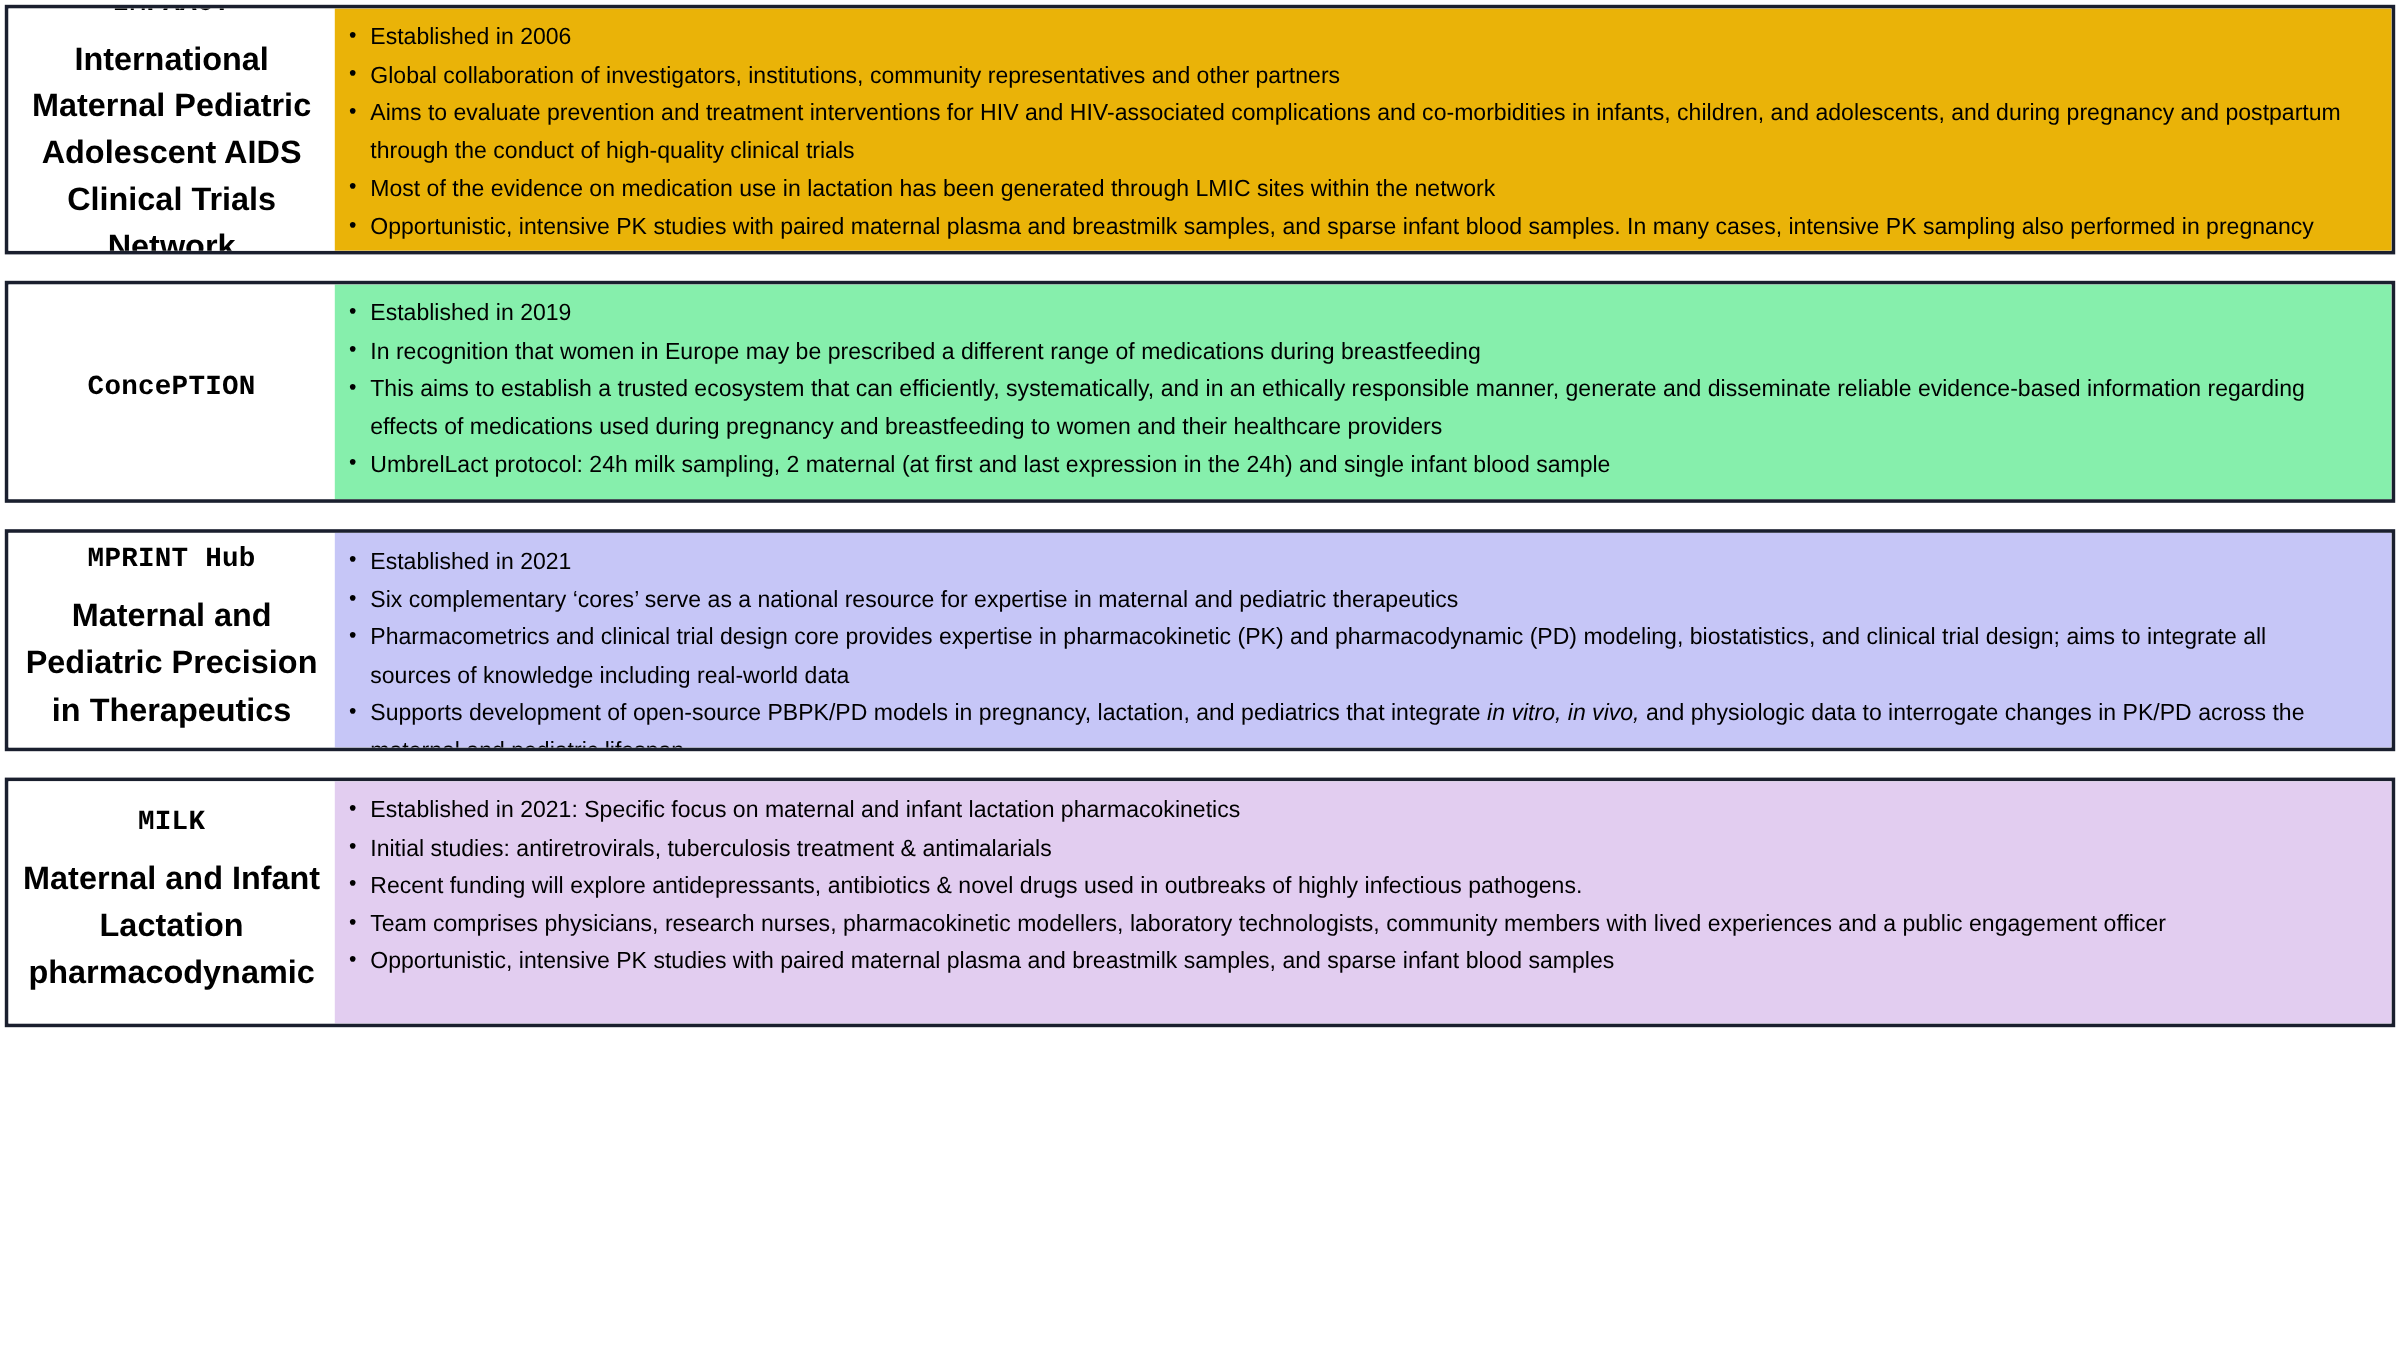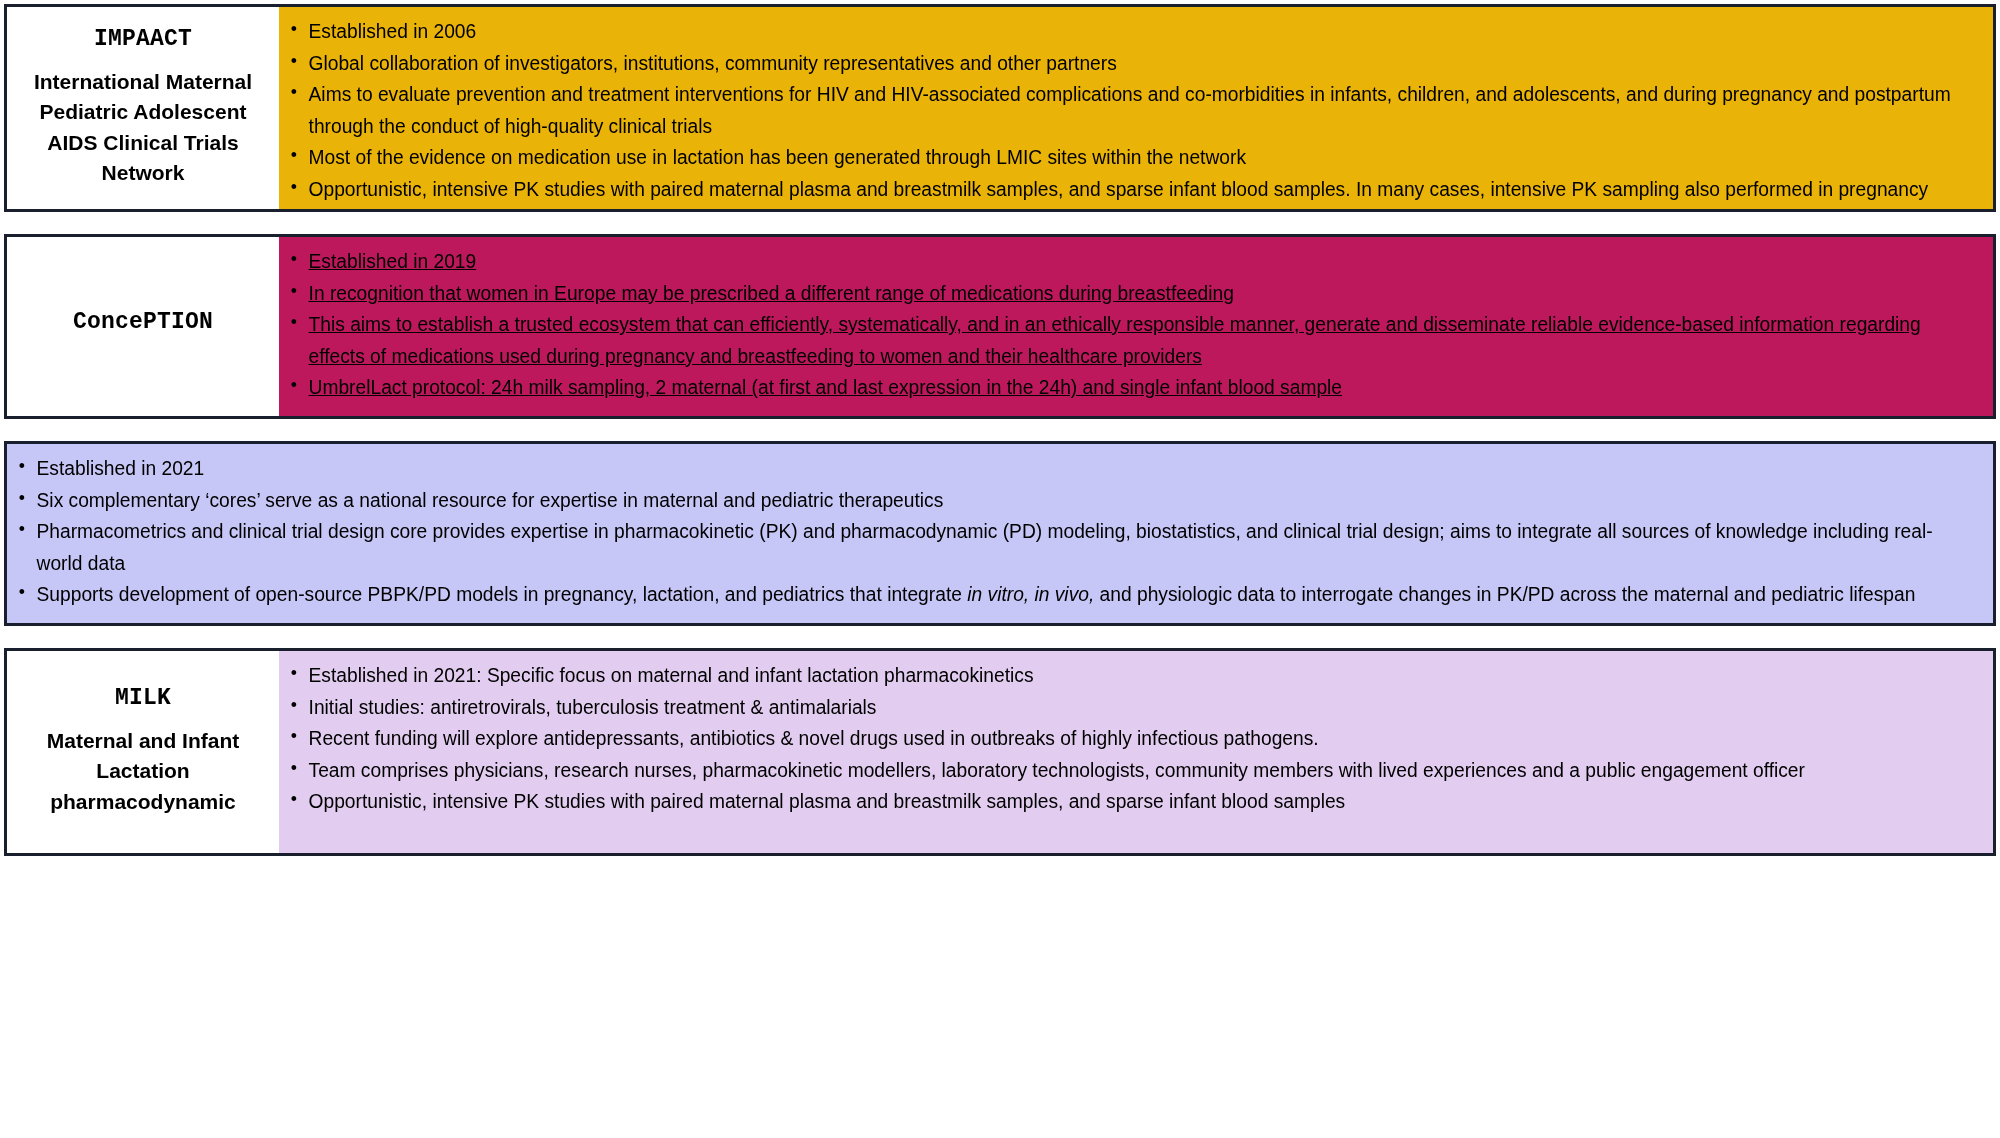--- a/index.html
+++ b/index.html
@@ -44,21 +44,21 @@
     font-weight: bold;
     font-size: 23px;
     color: #000000;
     line-height: 1.18;
     letter-spacing: 0.2px;
     margin-bottom: 14px;
     font-family: Liberation Mono, monospace;
   }
   .label-full {
     font-weight: bold;
-    font-size: 21px;
+    font-size: 27px;
     color: #000000;
     line-height: 1.45;
     font-family: "Liberation Sans", sans-serif;
     padding: 0 2px;
   }
   .label-full.small {
     font-size: 15.5px;
     line-height: 1.52;
     margin-bottom: 0;
     letter-spacing: -0.1px;
@@ -119,31 +119,35 @@
           <li>Most of the evidence on medication use in lactation has been generated through LMIC sites within the network</li>
           <li>Opportunistic, intensive PK studies with paired maternal plasma and breastmilk samples, and sparse infant blood samples. In many cases, intensive PK sampling also performed in pregnancy and paired cord and maternal blood samples at delivery</li>
         </ul>
     </div>
   </div>
 
   <div class="row" style="height:185px;">
     <div class="row-label">
       <div class="label-acronym tight">ConcePTION</div>
     </div>
-    <div class="row-content" style="background:#be185d;text-decoration:underline;">
+    <div class="row-content" style="background:#86efac;">
       <ul class="bullets">
           <li>Established in 2019</li>
           <li>In recognition that women in Europe may be prescribed a different range of medications during breastfeeding</li>
           <li>This aims to establish a trusted ecosystem that can efficiently, systematically, and in an ethically responsible manner, generate and disseminate reliable evidence-based information regarding effects of medications used during pregnancy and breastfeeding to women and their healthcare providers</li>
           <li>UmbrelLact protocol: 24h milk sampling, 2 maternal (at first and last expression in the 24h) and single infant blood sample</li>
         </ul>
     </div>
   </div>
 
   <div class="row" style="height:185px;">
+    <div class="row-label">
+      <div class="label-acronym">MPRINT Hub</div>
+      <div class="label-full">Maternal and Pediatric Precision in Therapeutics</div>
+    </div>
     <div class="row-content" style="background:#c6c6f7;">
       <ul class="bullets">
           <li>Established in 2021</li>
           <li>Six complementary ‘cores’ serve as a national resource for expertise in maternal and pediatric therapeutics</li>
           <li>Pharmacometrics and clinical trial design core provides expertise in pharmacokinetic (PK) and pharmacodynamic (PD) modeling, biostatistics, and clinical trial design; aims to integrate all sources of knowledge including real-world data</li>
           <li>Supports development of open-source PBPK/PD models in pregnancy, lactation, and pediatrics that integrate <i class="it">in vitro, in vivo,</i> and physiologic data to interrogate changes in PK/PD across the maternal and pediatric lifespan</li>
         </ul>
     </div>
   </div>
 

